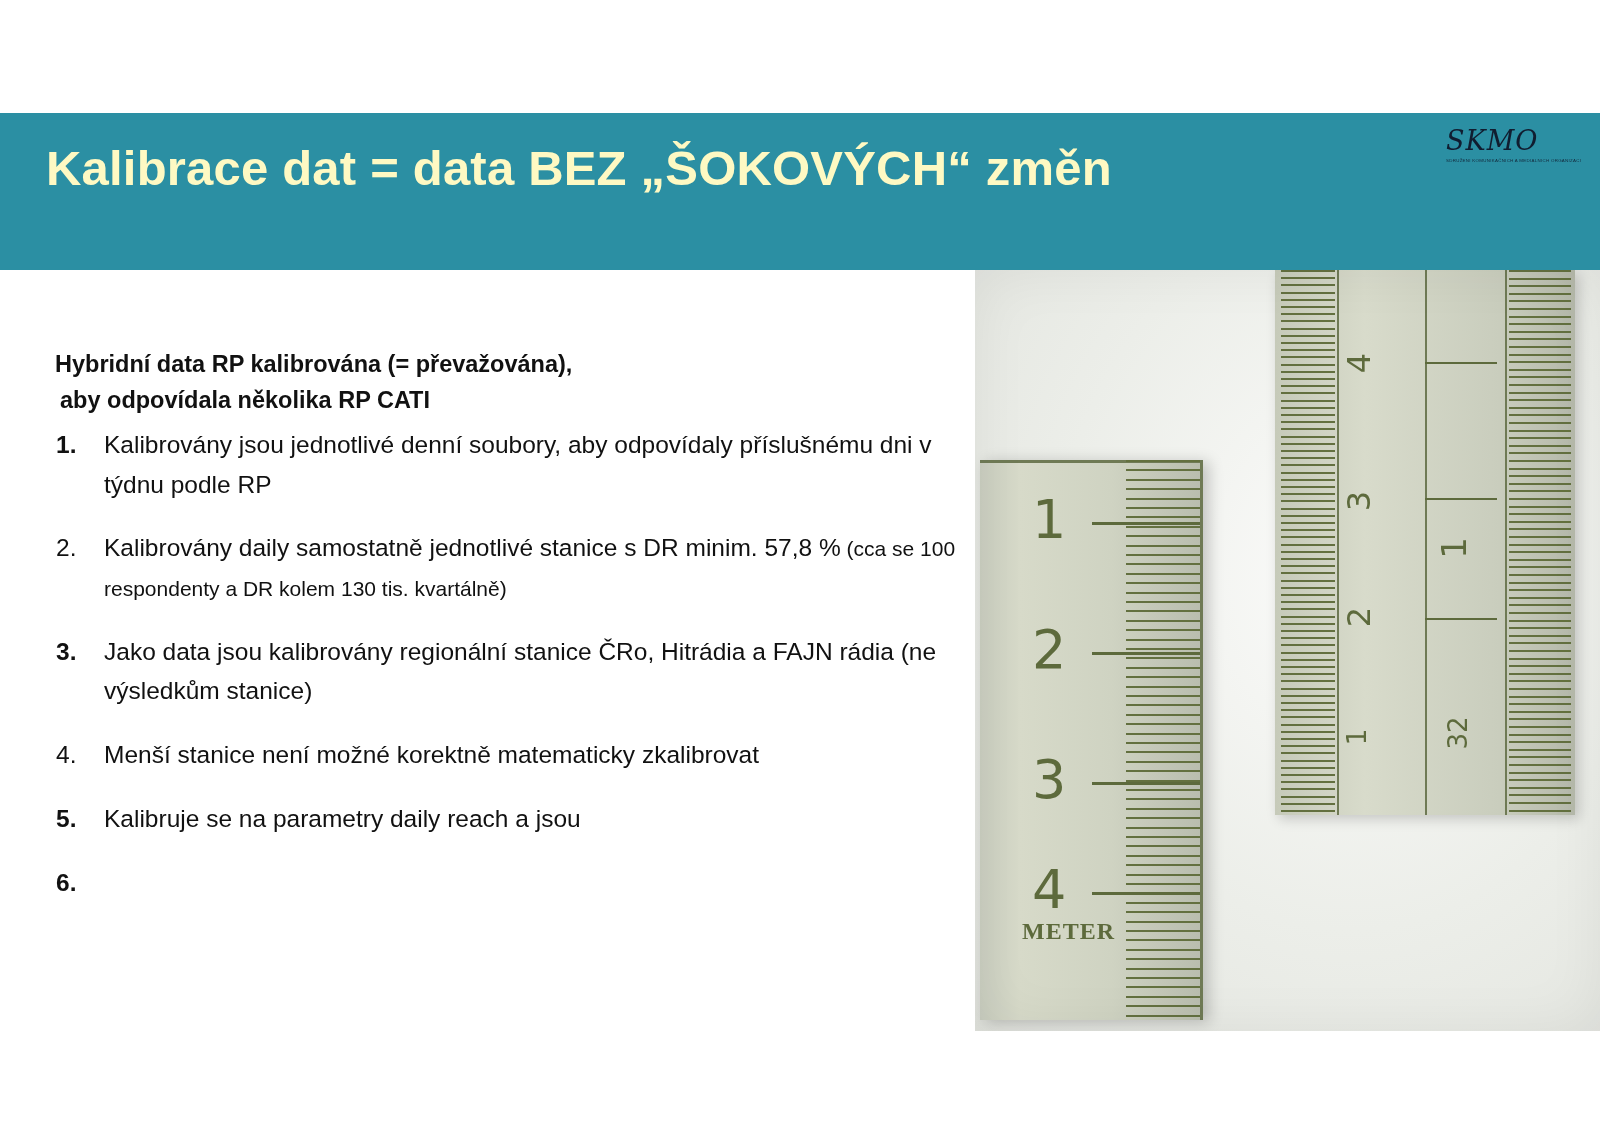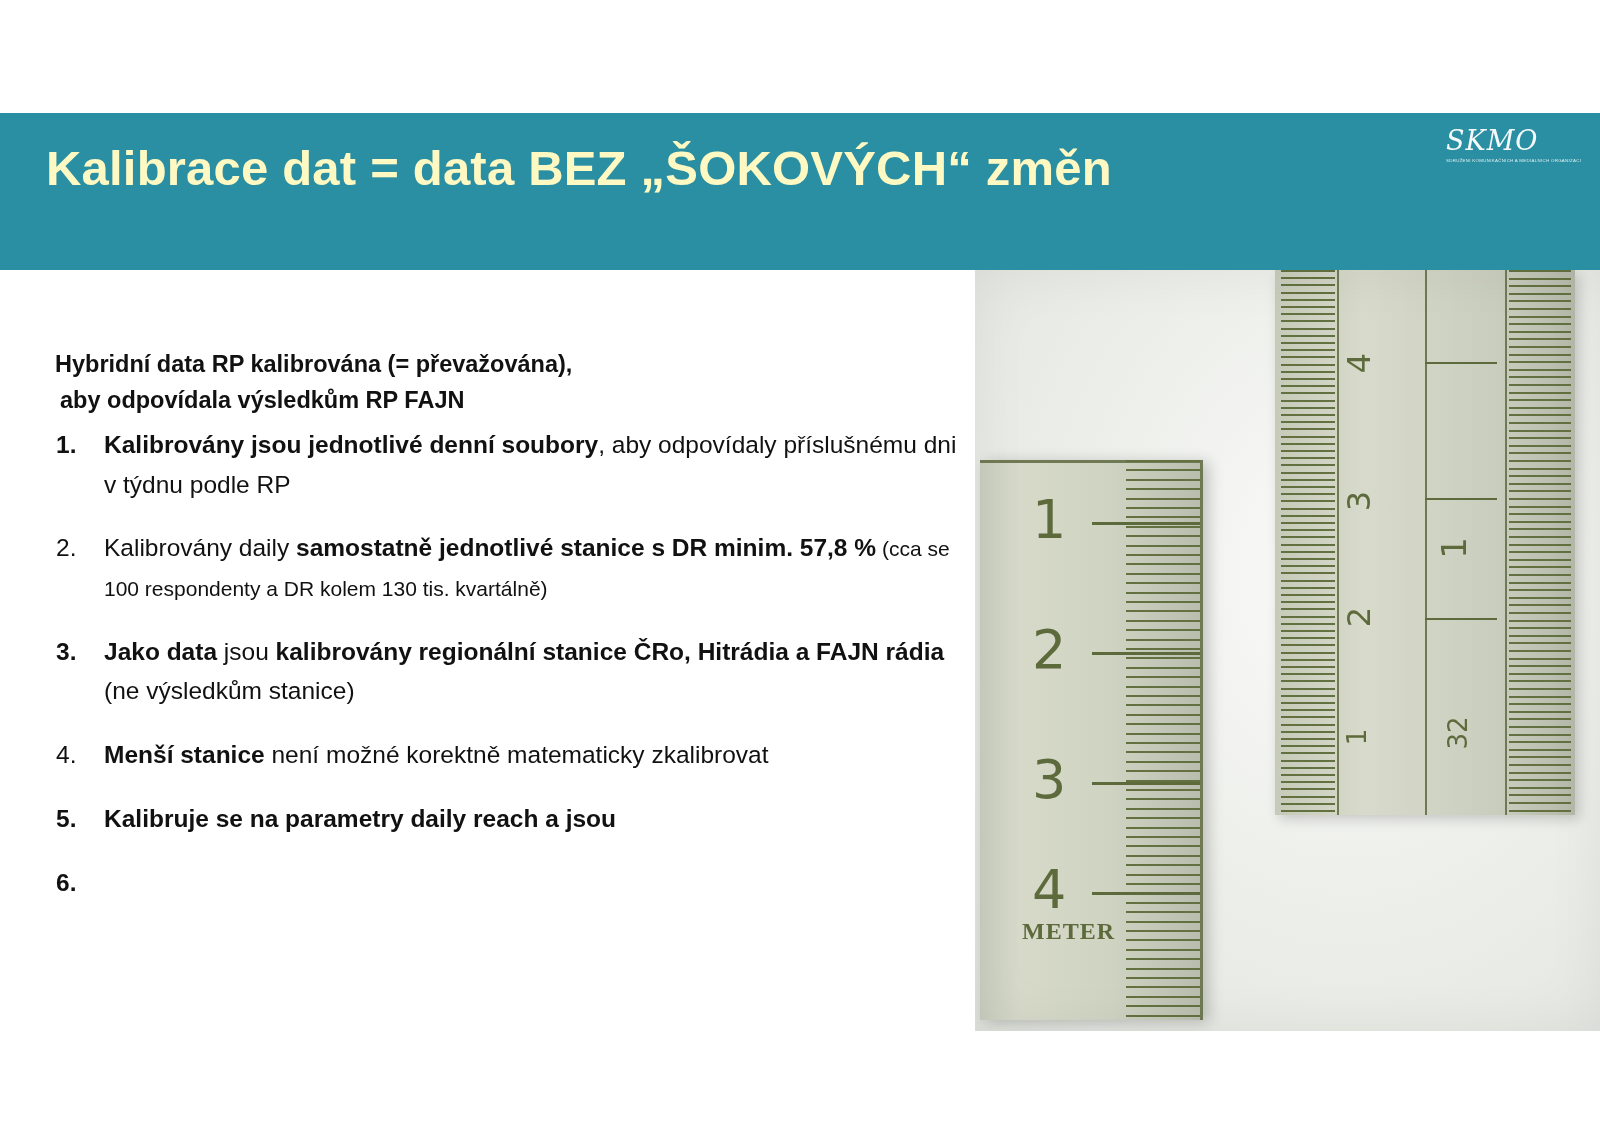--- a/index.html
+++ b/index.html
@@ -33,21 +33,21 @@
     color: #fef9c3;
     letter-spacing: 0.2px;
     white-space: nowrap;
   }
   .logo {
     position: absolute;
     right: 38px;
     top: 14px;
     width: 116px;
     height: 56px;
-    color: #ffffff;
+    color: #0f172a;
   }
   .logo .logo-word {
     font-family: "DejaVu Serif", serif;
     font-size: 27px;
     letter-spacing: 1px;
     font-style: italic;
     line-height: 1;
     white-space: nowrap;
     opacity: .95;
   }
@@ -101,21 +101,21 @@
   ol.points li .num {
     position: absolute;
     left: 4px;
     top: 0;
     width: 34px;
     text-align: left;
     font-size: 24.5px;
     color: #111111;
   }
   ol.points li .num.b { font-weight: bold; }
-  .b { font-weight: bold; }
+  .b { font-weight: normal; }
   .sm { font-size: 21px; }
 
   
   .photo {
     position: absolute;
     left: 975px;
     top: 270px;
     width: 625px;
     height: 761px;
     background: #f2f2f0;
@@ -224,21 +224,21 @@
   <div class="slide-title">Kalibrace dat = data BEZ „ŠOKOVÝCH“ změn</div>
   <div class="logo">
     <div class="logo-word">SKMO</div>
     <div class="logo-sub">SDRUŽENÍ KOMUNIKAČNÍCH A MEDIÁLNÍCH ORGANIZACÍ</div>
   </div>
 </div>
 
 <div class="content">
   <div class="lead">
     <span>Hybridní data RP kalibrována (= převažována),</span>
-    <span class="lead-line2">aby odpovídala výsledkům RP FAJN</span>
+    <span class="lead-line2">aby odpovídala několika RP CATI</span>
   </div>
 
   <ol class="points" id="points-list">
       <li><span class="num b">1.</span><span class="b">Kalibrovány jsou jednotlivé denní soubory</span><span>, aby odpovídaly příslušnému dni v týdnu podle RP</span></li>
       <li><span class="num">2.</span><span>Kalibrovány daily </span><span class="b">samostatně jednotlivé stanice s DR minim. 57,8 %</span><span class="sm"> (cca se 100 respondenty a DR kolem 130 tis. kvartálně)</span></li>
       <li><span class="num b">3.</span><span class="b">Jako data</span><span> jsou </span><span class="b">kalibrovány regionální stanice ČRo, Hitrádia a FAJN rádia</span><span> (ne výsledkům stanice)</span></li>
       <li><span class="num">4.</span><span class="b">Menší stanice</span><span> není možné korektně matematicky zkalibrovat</span></li>
       <li><span class="num b">5.</span><span class="b">Kalibruje se na parametry daily reach a jsou</span></li>
       <li><span class="num b">6.</span></li>
     </ol>

